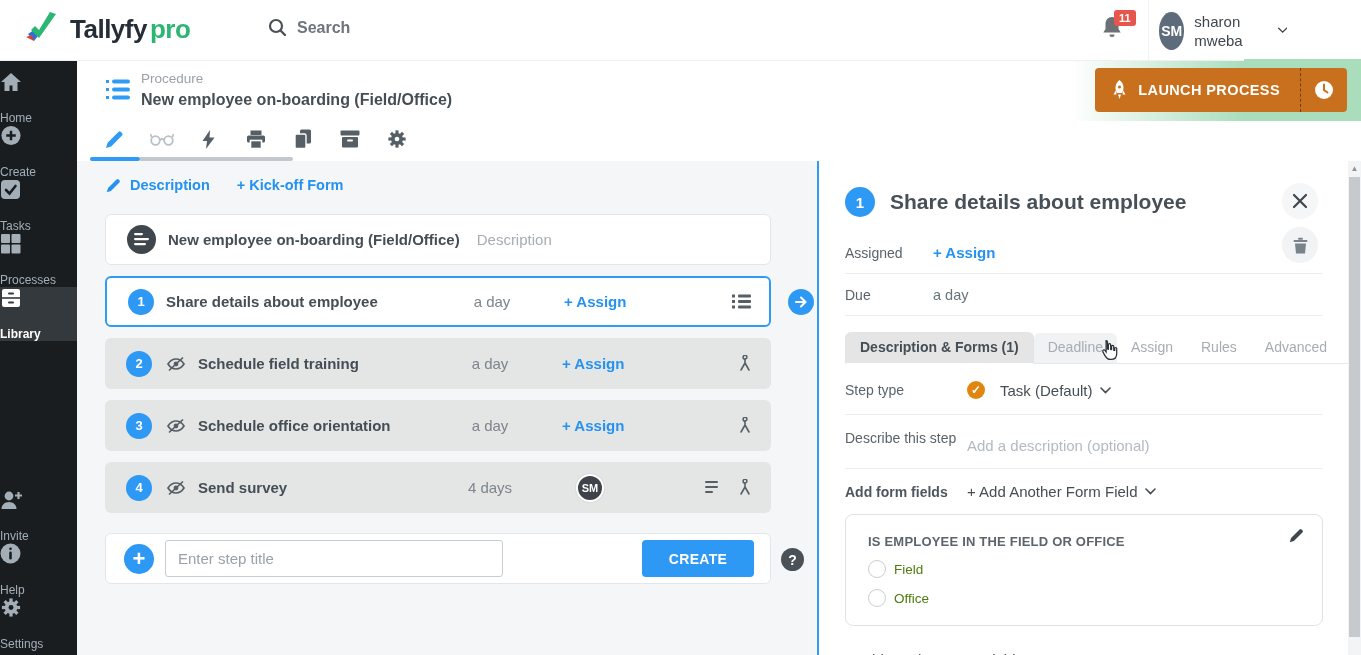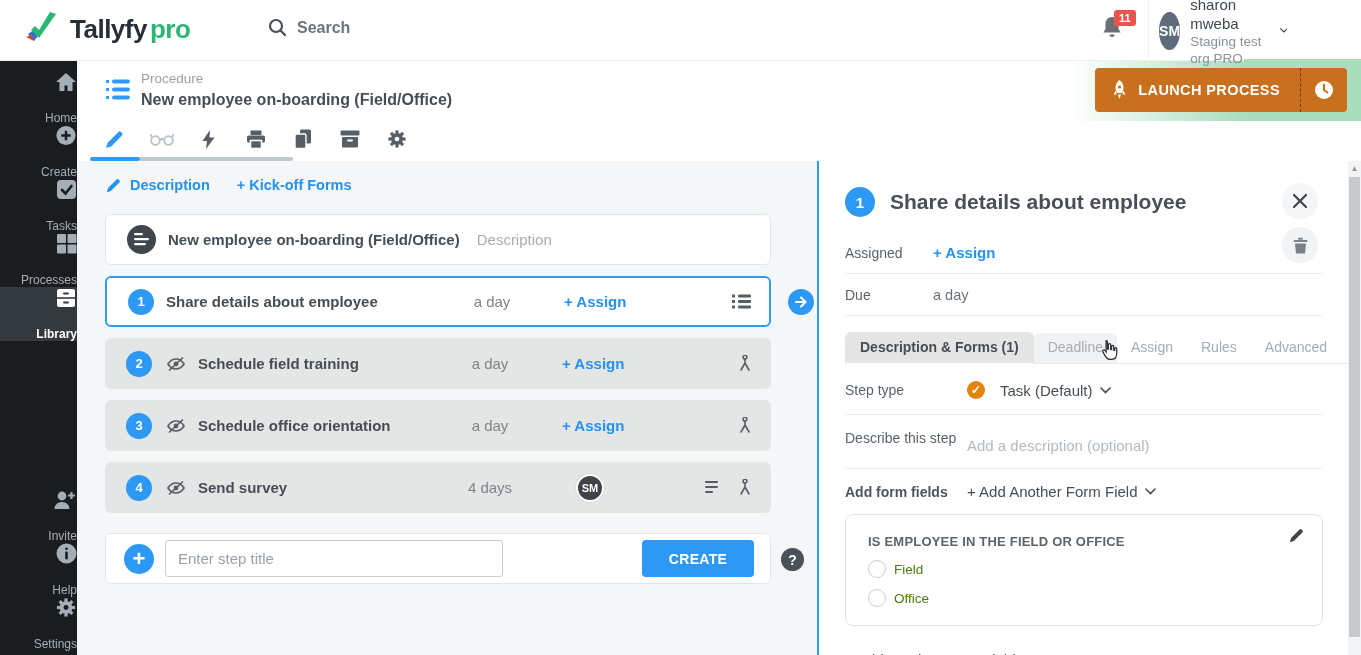--- a/index.html
+++ b/index.html
@@ -15,21 +15,21 @@
   .bell-wrap { position:absolute; left:1100px; top:14px; width:34px; height:34px; cursor:pointer; }
   .badge { position:absolute; left:14px; top:-4px; background:#e8554d; color:#fff; font-size:11px; font-weight:bold; padding:2px 5px; border-radius:3px; }
   .user-wrap { position:absolute; left:1148px; top:0; height:61px; display:flex; align-items:center; gap:10px; padding-left:10px; border-left:1px solid #f0f2f4; cursor:pointer; }
   .avatar-lg { width:38px; height:38px; border-radius:50%; background:#5d6b7a; color:#fff; font-size:14px; font-weight:bold; display:flex; align-items:center; justify-content:center; }
   .user-name { font-size:15px; font-weight:normal; color:#3f474e; line-height:19px; }
   .user-org { font-size:13.5px; color:#8b9299; line-height:17px; }
   .chev-lg { margin-left:8px; color:#3f474e; }
 
   
   .sidebar { position:absolute; left:0; top:61px; width:77px; height:594px; background:#191d20; z-index:25; display:flex; flex-direction:column; }
-  .side-item { width:77px; height:54px; display:flex; flex-direction:column; align-items:flex-end; justify-content:center; gap:19px; color:#a4aeb7; font-size:12px; cursor:pointer; }
+  .side-item { width:77px; height:54px; display:flex; flex-direction:column; align-items:flex-start; justify-content:center; gap:19px; color:#a4aeb7; font-size:12px; cursor:pointer; }
   .side-item.active { background:#34393d; color:#fff; font-weight:bold; }
   .side-item svg { display:block; }
   .side-top { padding-top:10px; }
   .side-bottom { margin-top:auto; padding-bottom:4px; }
 
   
   .pageheader { position:absolute; left:77px; top:61px; width:1284px; height:60px; background:#fff; }
   .glow { position:absolute; right:0; top:-2px; width:290px; height:64px; background:linear-gradient(90deg, rgba(169,221,187,0) 0%, #a9ddbb 60%); }
   .doc-icon { position:absolute; left:29px; top:16px; }
   .kicker { position:absolute; left:64px; top:10px; font-size:13.5px; color:#9aa1a8; }
@@ -141,21 +141,20 @@
     <svg width="24" height="26" viewBox="0 0 24 26">
       <path d="M12 3c-4 0-6.5 3-6.5 7v5l-2.2 3.5h17.4L18.5 15v-5c0-4-2.5-7-6.5-7z" fill="#6b7177"></path>
       <path d="M9.5 20.5a2.5 2.5 0 0 0 5 0z" fill="#6b7177"></path>
     </svg>
     <span class="badge">11</span>
   </div>
   <div class="user-wrap">
     <div class="avatar-lg">SM</div>
     <div>
       <div class="user-name">sharon mweba</div>
-      <div class="user-org">Staging test org PRO</div>
     </div>
     <svg class="chev-lg" width="14" height="9" viewBox="0 0 14 9">
       <polyline points="1,1 7,7 13,1" fill="none" stroke="#3f474e" stroke-width="2" stroke-linecap="round"></polyline>
     </svg>
   </div>
 </div>
 
 <div class="sidebar">
   <div class="side-top">
     <div class="side-item">
@@ -317,21 +316,21 @@
   <div class="tl-gray"></div>
 </div>
 
 <div class="main">
 
   <div class="links-row">
     <svg width="15" height="15" viewBox="0 0 19 19">
         <path d="M1 18l1.6-5.2L13.4 2a1.8 1.8 0 0 1 2.6 0l1 1a1.8 1.8 0 0 1 0 2.6L6.2 16.4 1 18z" fill="#2492f0"></path>
       </svg>
     <span class="desc-link">Description</span>
-    <span class="kickoff">+ Kick-off Forms</span>
+    <span class="kickoff">+ Kick-off Form</span>
   </div>
 
   <div class="col">
 
     <div class="tcard">
       <div class="tcard-icon">
         <svg width="15" height="13" viewBox="0 0 15 13">
             <rect x="0" y="0" width="9" height="2.2" rx="1.1" fill="#fff"></rect>
             <rect x="0" y="5" width="15" height="2.2" rx="1.1" fill="#fff"></rect>
             <rect x="0" y="10" width="12" height="2.2" rx="1.1" fill="#fff"></rect>

